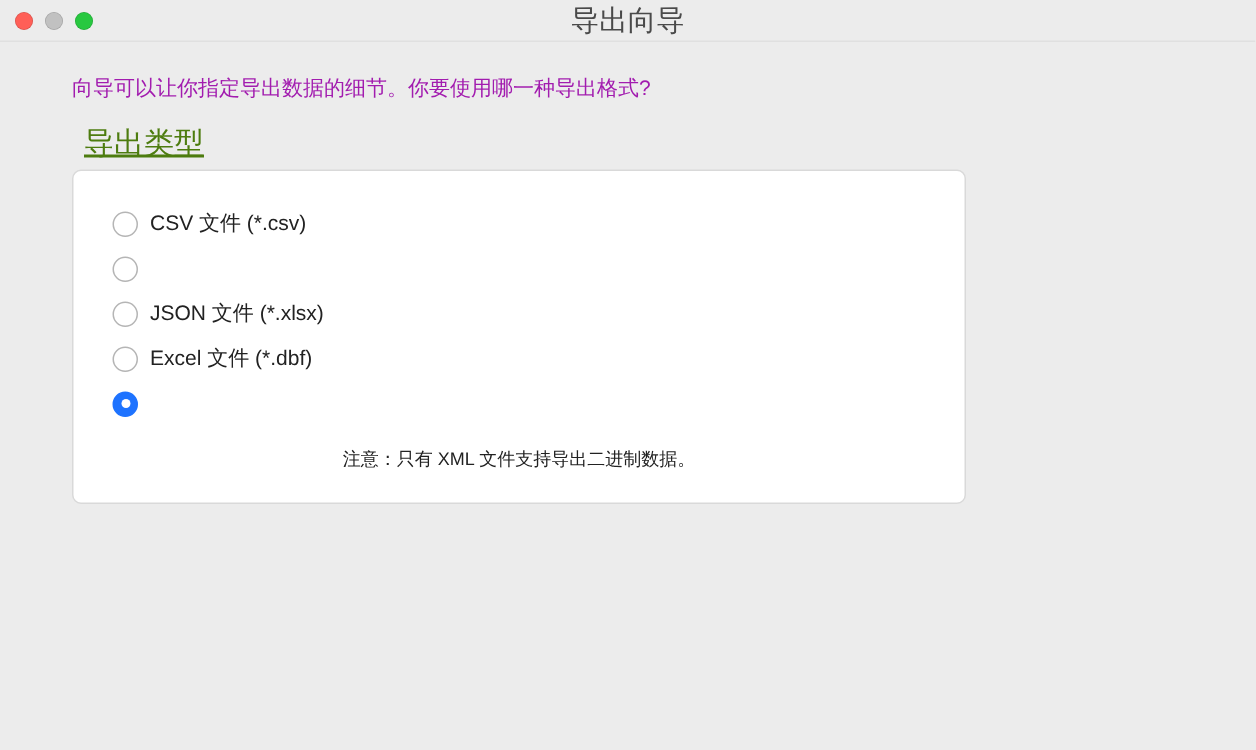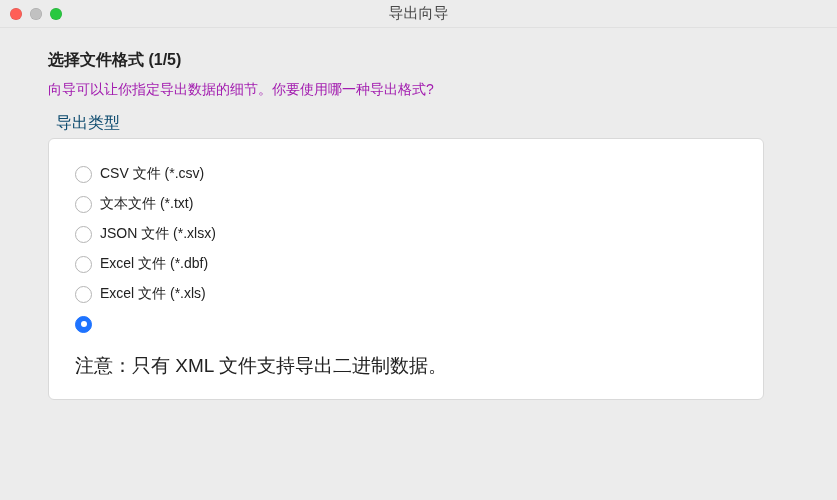--- a/index.html
+++ b/index.html
@@ -26,49 +26,50 @@
     width: 12px; height: 12px; border-radius: 50%;
     box-shadow: inset 0 0 0 0.5px rgba(0,0,0,0.15);
   }
   .tl-close { background:#ff5f57; }
   .tl-min   { background:#c1c1c1; }
   .tl-max   { background:#28c840; }
   .title {
     position: absolute;
     left: 0; right: 0;
     text-align: center;
-    font-size: 15px;
+    font-size: 19px;
     color: #4a4a4a;
     pointer-events: none;
   }
   .content {
     padding: 22px 32px 0 48px;
   }
   .heading {
     font-size: 16px;
     font-weight: 700;
     margin-bottom: 10px;
   }
   .subheading {
     font-size: 14px;
     color: #a21caf;
     margin-bottom: 14px;
   }
   .group-label {
-    font-size: 16px;
-    color: #0c4a6e;
+    font-size: 20px;
+    color: #4d7c0f;
     margin-left: 8px;
     margin-bottom: 4px;
+    text-decoration: underline;
   }
   .group-box {
     background: #fff;
     border: 1px solid #d9d9d9;
     border-radius: 6px;
     padding: 20px 26px 20px 26px;
-    width: 716px;
+    width: 596px;
   }
   .radio-row {
     display: flex;
     align-items: center;
     gap: 8px;
     height: 30px;
     cursor: pointer;
   }
   .radio {
     width: 17px; height: 17px; border-radius: 50%;
@@ -89,61 +90,56 @@
     background: #fff;
     border-radius: 50%;
     transform: translate(-50%, -50%);
   }
   .radio-label {
     font-size: 14px;
     color: #222;
   }
   .note {
     margin-top: 14px;
-    font-size: 19px;
+    font-size: 12px;
     color: #222;
+    text-align: center;
   }
 </style>
 </head>
 <body>
 
 <div class="titlebar">
   <div class="traffic-lights">
     <div class="traffic-light tl-close"></div>
     <div class="traffic-light tl-min"></div>
     <div class="traffic-light tl-max"></div>
   </div>
   <div class="title">导出向导</div>
 </div>
 
 <div class="content">
-  <div class="heading">选择文件格式 (1/5)</div>
   <div class="subheading">向导可以让你指定导出数据的细节。你要使用哪一种导出格式?</div>
   <div class="group-label">导出类型</div>
   <div class="group-box">
     <div id="radio-list">
         <div class="radio-row">
           <div class="radio"></div>
           <span class="radio-label">CSV 文件 (*.csv)</span>
         </div>
         <div class="radio-row">
           <div class="radio"></div>
-          <span class="radio-label">文本文件 (*.txt)</span>
         </div>
         <div class="radio-row">
           <div class="radio"></div>
           <span class="radio-label">JSON 文件 (*.xlsx)</span>
         </div>
         <div class="radio-row">
           <div class="radio"></div>
           <span class="radio-label">Excel 文件 (*.dbf)</span>
         </div>
         <div class="radio-row">
-          <div class="radio"></div>
-          <span class="radio-label">Excel 文件 (*.xls)</span>
-        </div>
-        <div class="radio-row">
           <div class="radio checked"></div>
         </div>
       </div>
     <div class="note">注意：只有 XML 文件支持导出二进制数据。</div>
   </div>
 </div>
 
 </body></html>

